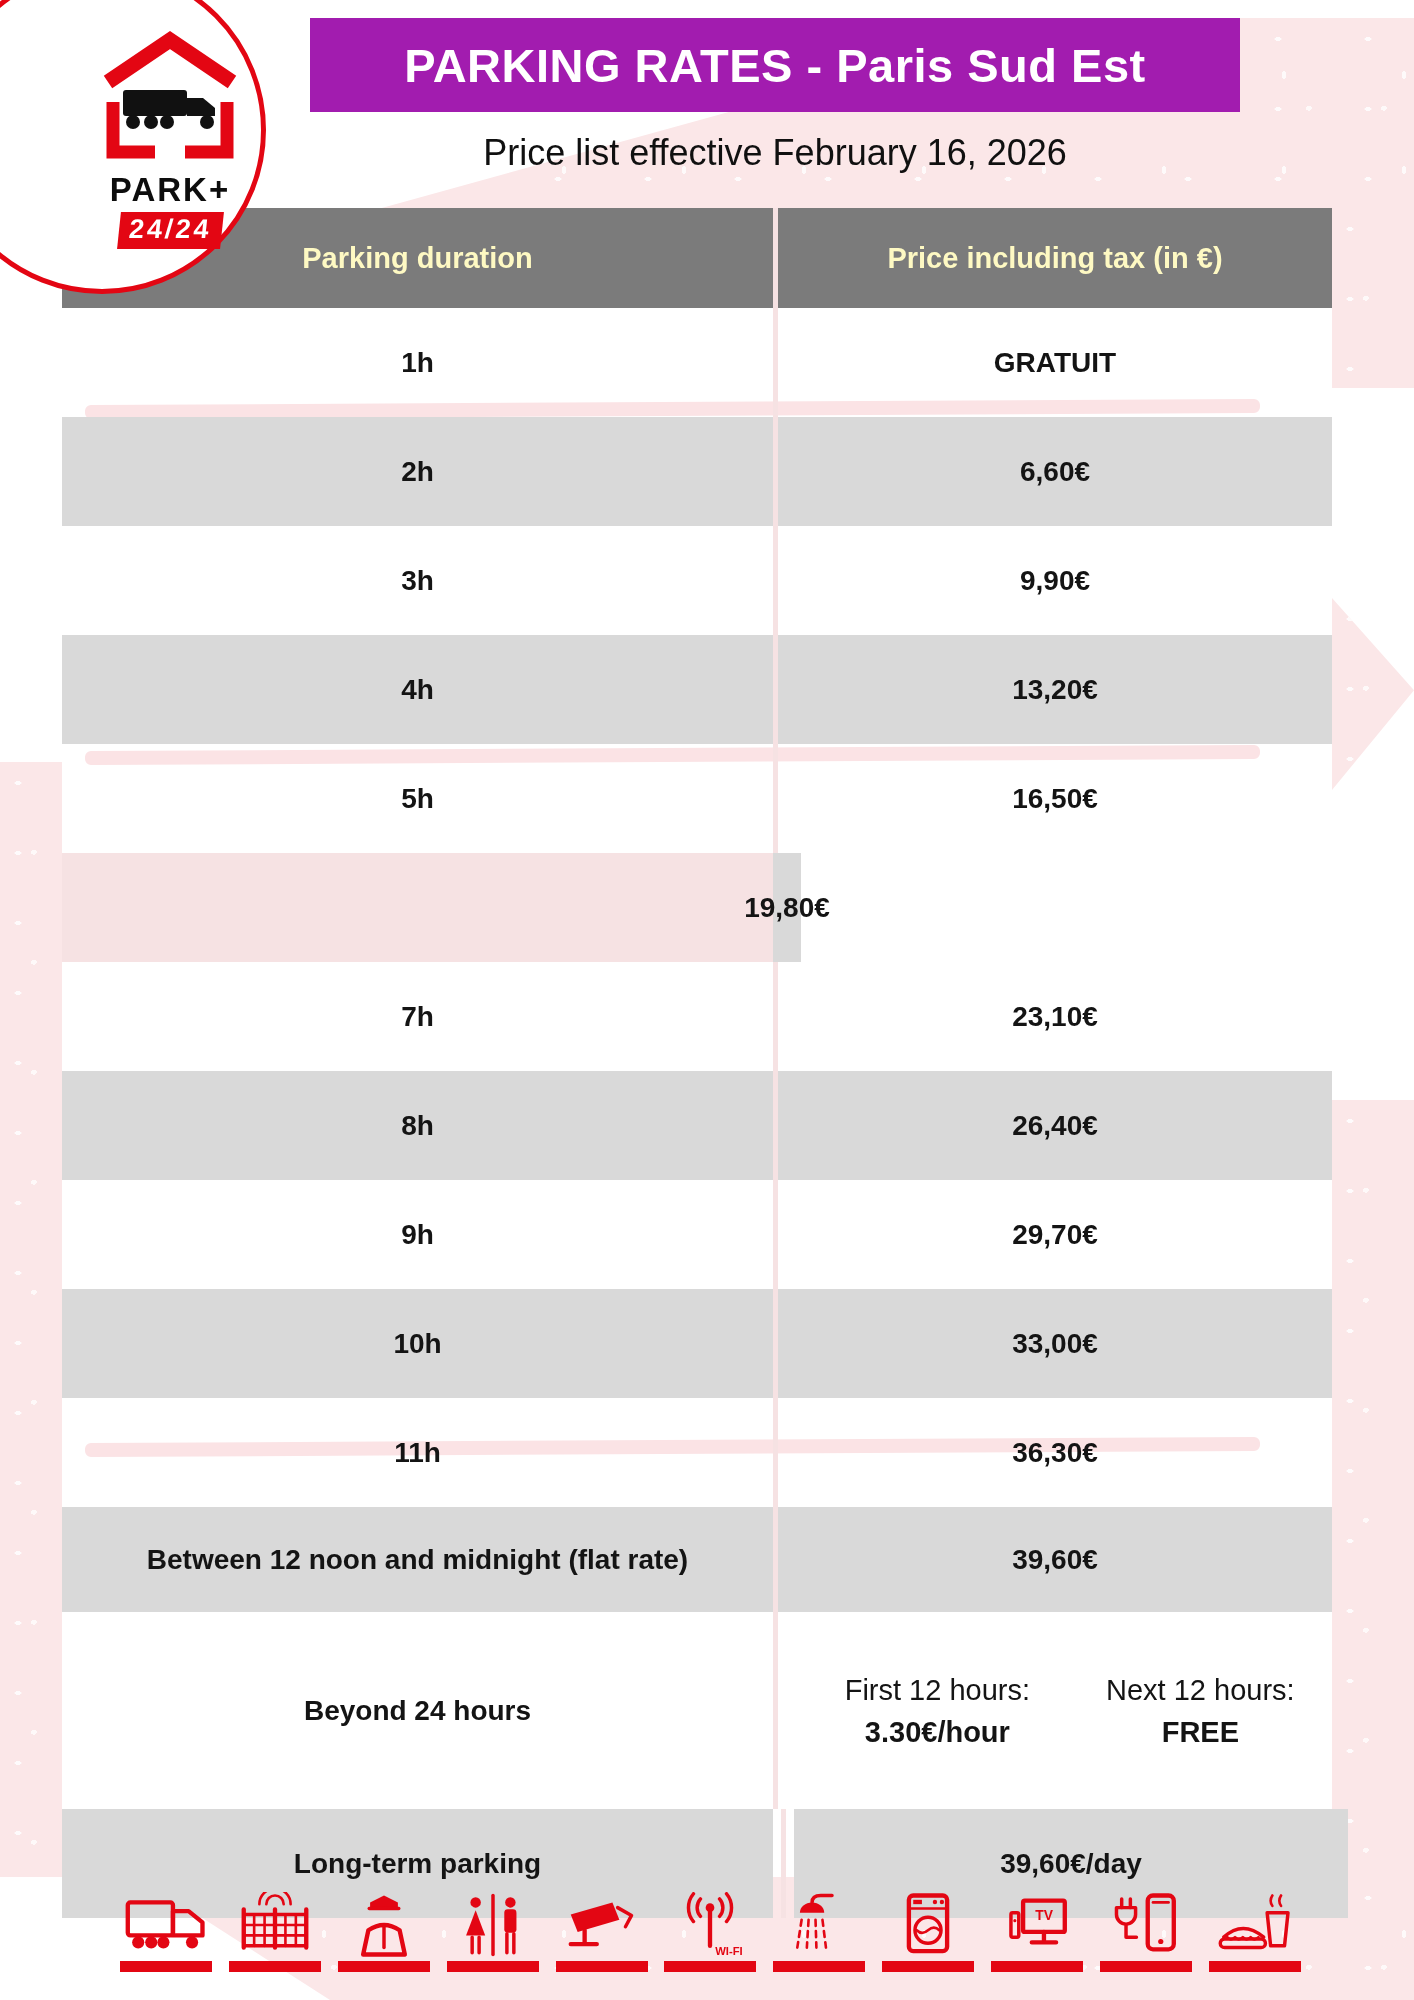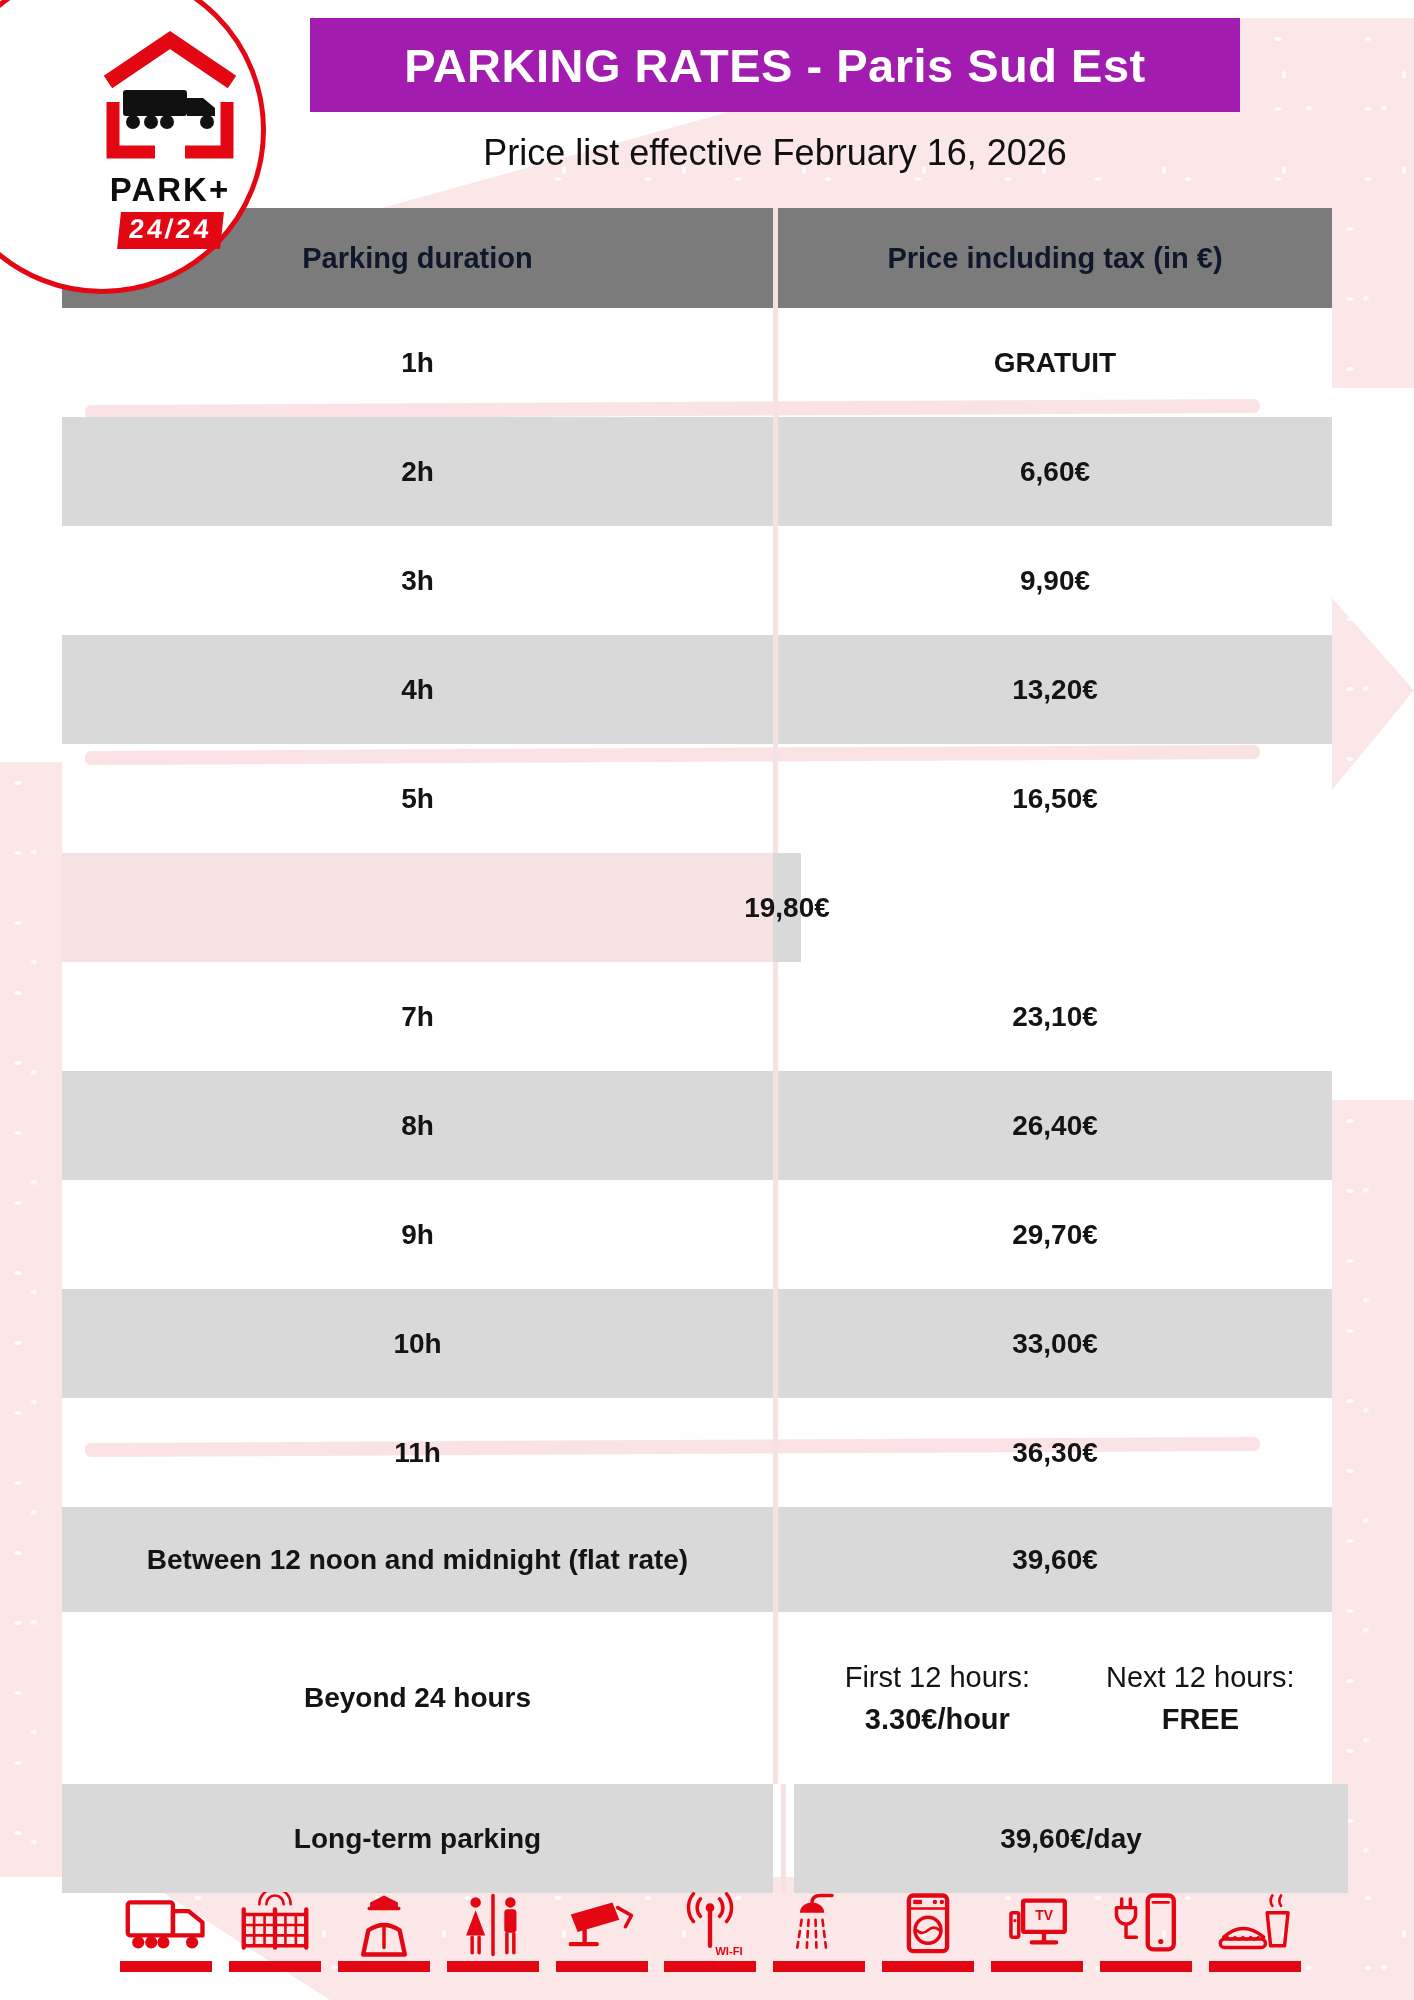--- a/index.html
+++ b/index.html
@@ -42,24 +42,24 @@
   .subtitle{position:absolute;left:310px;top:132px;width:930px;text-align:center;
     font-size:36px;font-weight:400;color:#101010;z-index:4;}
 
   
   .rates{position:absolute;left:62px;top:208px;width:1270px;z-index:2;}
   .row{display:grid;grid-template-columns:711px 5px 554px;}
   .cell{display:flex;align-items:center;justify-content:center;text-align:center;
     font-size:28px;font-weight:700;color:#141414;padding:0 14px;box-sizing:border-box;}
   .vdiv{background:#f6e2e3;}
   .head{height:100px;}
-  .head .cell{background:#7b7b7b;color:#0f172a;font-size:29px;}
+  .head .cell{background:#7b7b7b;color:#fef9c3;font-size:29px;}
   .rh{height:109px;}
   .r-between{height:105px;}
-  .r-beyond{height:172px;}
+  .r-beyond{height:197px;}
   .r-long{height:109px;gap:8px;}
   .gray .cell{background:#d9d9d9;}
   .white .cell{background:transparent;}
   .price-lines{font-weight:400;font-size:29px;line-height:42px;text-align:center;}
   .price-lines b{font-weight:700;}
 
   
   .amenities{position:absolute;left:118px;top:1892px;width:1185px;display:flex;
     justify-content:space-between;z-index:4;}
   .amenity{width:96px;display:flex;flex-direction:column;align-items:center;}

